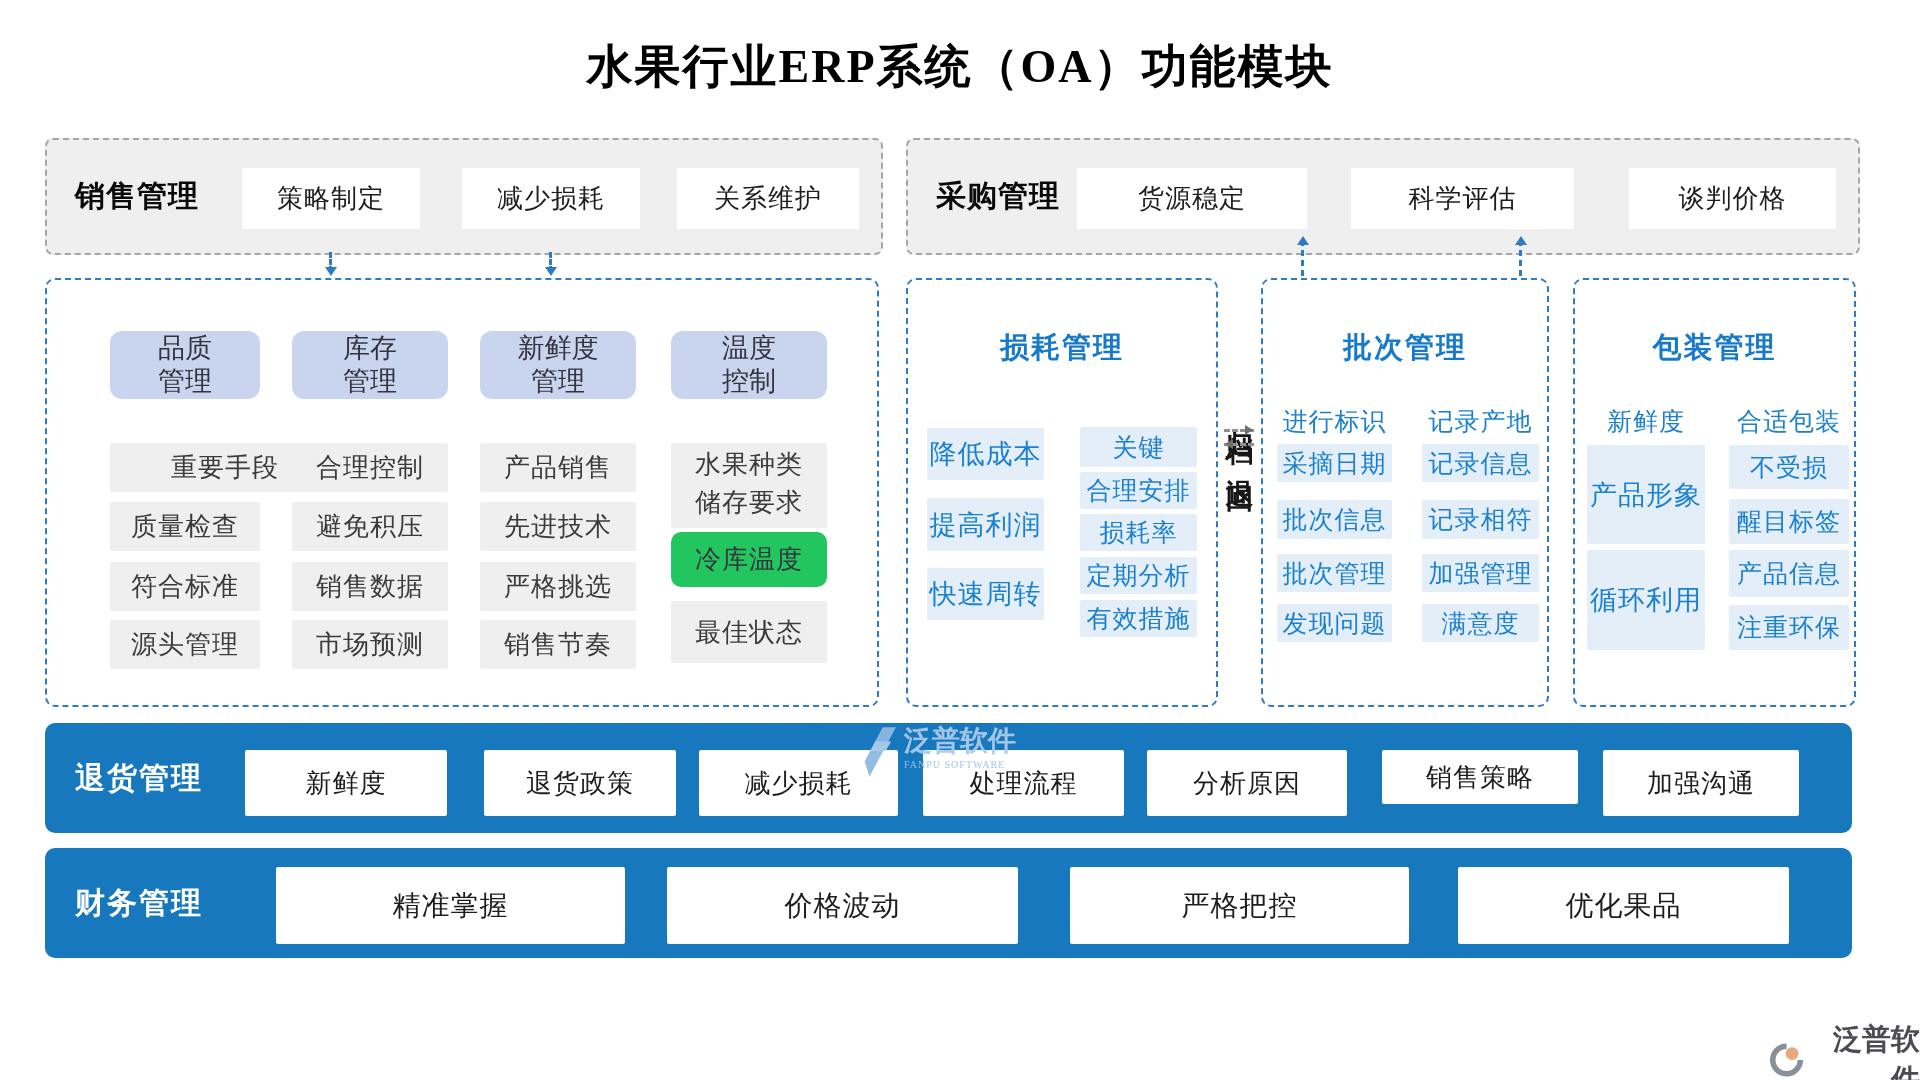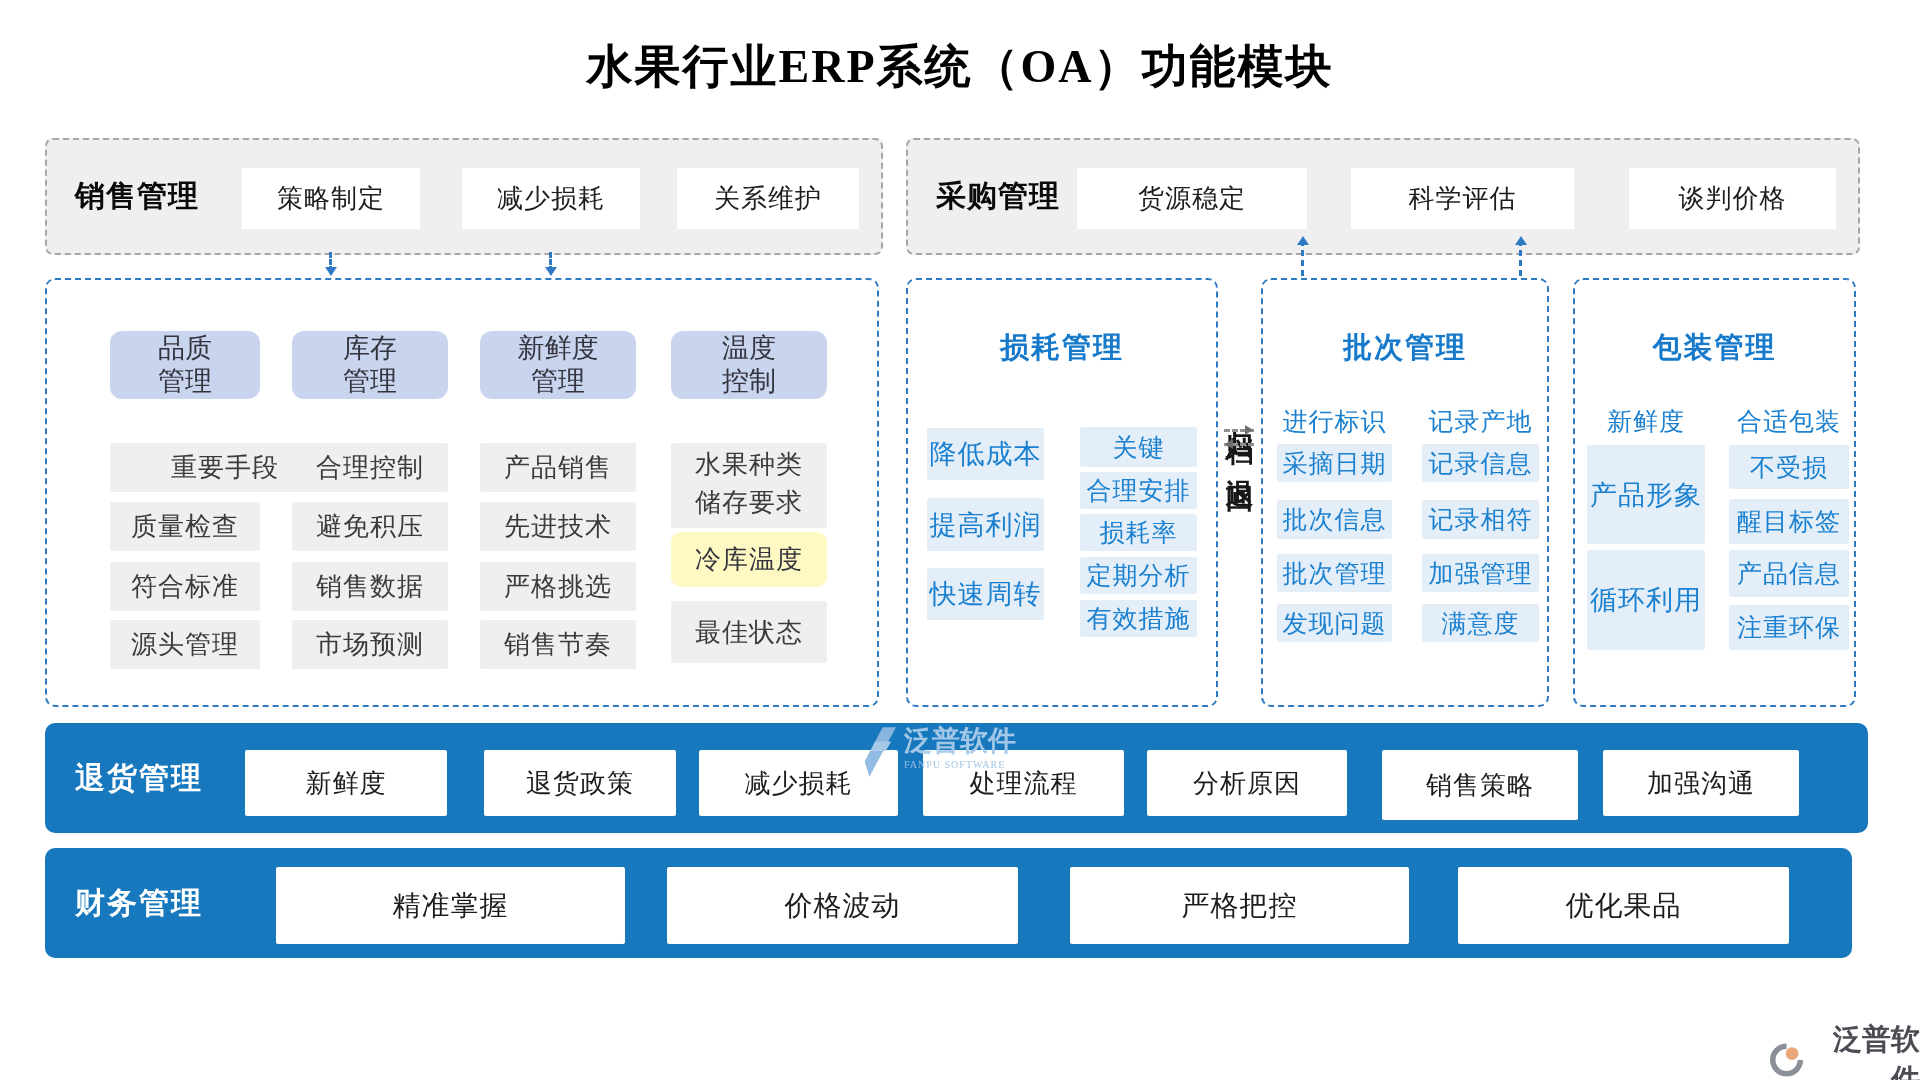--- a/index.html
+++ b/index.html
@@ -45,21 +45,21 @@
   .ops-head {
     position:absolute; top:51px; left:0; width:100%; height:68px; background:#c9d5ee;
     border-radius:12px; display:flex; align-items:center; justify-content:center;
     text-align:center; font-size:27px; color:#34343f; white-space:pre-line; line-height:1.22;
   }
   .chip {
     position:absolute; left:0; width:100%; background:#efefef;
     display:flex; align-items:center; justify-content:center;
     font-size:26px; color:#3b3b3b; border-radius:2px; letter-spacing:1px;
   }
-  .chip.lav { background:#fef9c3; border-radius:10px; color:#34343f; }
+  .chip.lav { background:#22c55e; border-radius:10px; color:#34343f; }
   
   .bchip {
     position:absolute; background:#e3eef9; color:#1a80cf;
     display:flex; align-items:center; justify-content:center;
     font-size:25px; letter-spacing:1px; border-radius:2px;
   }
   .bchip.plain { background:transparent; }
   .bchip.big { font-size:27px; }
   
   .varrow { position:absolute; width:0; border-left:3px dashed #2f7bc3; }
@@ -86,21 +86,21 @@
     border:5px solid transparent; border-left:8px solid #6f6f6f;
   }
   .harrow.left::before {
     content:""; position:absolute; left:-4px; top:-7px;
     border:5px solid transparent; border-right:8px solid #6f6f6f;
   }
   
   .bluebar {
     position:absolute; left:45px; width:1807px; background:#1878be; border-radius:10px;
   }
-  #bar-returns { top:723px; height:110px;padding-left:16px; }
+  #bar-returns { top:723px; height:110px; }
   #bar-finance { top:848px; height:110px; }
   .bluebar .bar-label {
     position:absolute; left:30px; top:0; height:100%; display:flex; align-items:center;
     font-size:30px; font-weight:bold; color:#ffffff; letter-spacing:2px;
   }
   .bar-btn {
     position:absolute; background:#ffffff; border-radius:2px;
     display:flex; align-items:center; justify-content:center;
     font-size:26px; color:#1d1d1d; letter-spacing:1px;
   }
@@ -224,21 +224,21 @@
     <div class="bchip" style="left:154px;top:325px;width:120px;height:45px;">注重环保</div>
   </div>
 
   <div class="bluebar" id="bar-returns">
     <div class="bar-label">退货管理</div>
     <div class="bar-btn" style="left:200px;top:27px;width:202px;height:66px;">新鲜度</div>
     <div class="bar-btn" style="left:439px;top:27px;width:192px;height:66px;">退货政策</div>
     <div class="bar-btn" style="left:654px;top:27px;width:199px;height:66px;">减少损耗</div>
     <div class="bar-btn" style="left:878px;top:27px;width:201px;height:66px;">处理流程</div>
     <div class="bar-btn" style="left:1102px;top:27px;width:200px;height:66px;">分析原因</div>
-    <div class="bar-btn" style="left:1337px;top:27px;width:196px;height:70px;">销售策略</div>
+    <div class="bar-btn" style="left:1337px;top:27px;width:196px;height:54px;">销售策略</div>
     <div class="bar-btn" style="left:1558px;top:27px;width:196px;height:66px;">加强沟通</div>
   </div>
 
   <div class="bluebar" id="bar-finance">
     <div class="bar-label">财务管理</div>
     <div class="bar-btn" style="left:231px;top:19px;width:349px;height:77px;font-size:28px;">精准掌握</div>
     <div class="bar-btn" style="left:622px;top:19px;width:351px;height:77px;font-size:28px;">价格波动</div>
     <div class="bar-btn" style="left:1025px;top:19px;width:339px;height:77px;font-size:28px;">严格把控</div>
     <div class="bar-btn" style="left:1413px;top:19px;width:331px;height:77px;font-size:28px;">优化果品</div>
   </div>

